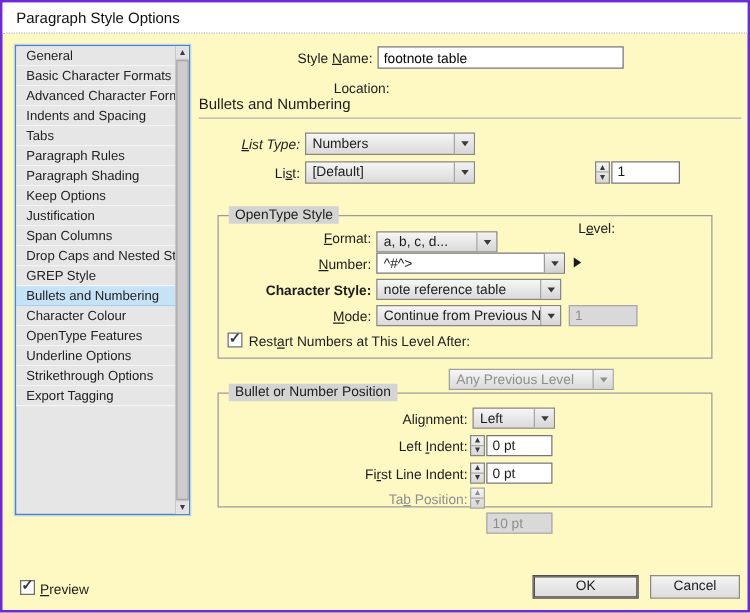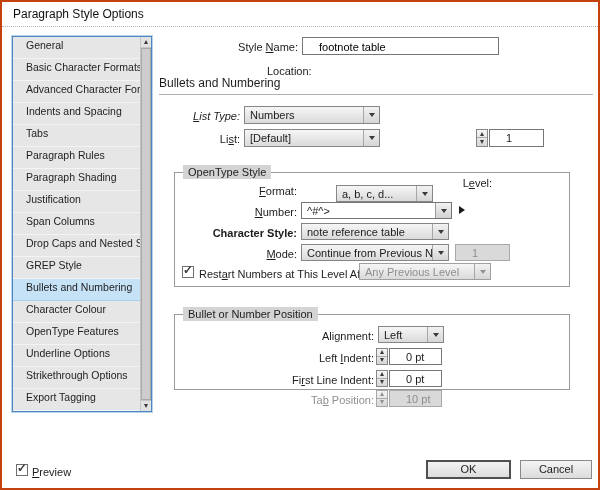--- a/index.html
+++ b/index.html
@@ -1,36 +1,36 @@
 <!DOCTYPE html>
 <html><head>
 <meta charset="utf-8">
 <style>
   * { margin:0; padding:0; box-sizing:border-box; }
   html,body { background:#9a9a9a; }
   .dialog {
     position:relative; width:600px; height:490px;
-    border:2px solid #c2410c; background:#ffffff;
+    border:2px solid #6d28d9; background:#fef9c3;
     font-family:"Liberation Sans", sans-serif; color:#1c1c1c;
     overflow:hidden;
   }
   .titlebar {
     position:absolute; left:0; top:0; right:0; height:25px;
     background:#ffffff; border-bottom:1px dotted #b8b8b8;
     font-size:12px; line-height:24px; padding-left:11px; color:#111;
   }
   
   .listbox {
     position:absolute; left:10px; top:34px; width:140px; height:376px;
     background:#e6e6e6; border:1px solid #4d86c0;
     box-shadow:0 0 0 1px #b9d3ea;
   }
   .listrows { position:absolute; left:0; top:0; right:11px; bottom:0; }
   .listrow {
-    height:22px; line-height:16px; font-size:10.5px; padding-left:13px;
+    height:16px; line-height:16px; font-size:10.5px; padding-left:8px;
     background:#e6e6e6; border-bottom:1px solid #f4f4f4; color:#222;
     white-space:nowrap; overflow:hidden;
   }
   .listrow.selected { background:#c6e2f7; border-bottom-color:#aacfec; }
   .scrollbar {
     position:absolute; right:0; top:0; bottom:0; width:11px;
     background:#efefef; border-left:1px solid #c6c6c6;
   }
   .scrollbtn { position:absolute; left:0; width:10px; height:11px; background:#e2e2e2;
     display:flex; align-items:center; justify-content:center; }
@@ -38,21 +38,21 @@
   .scrollbtn.down { bottom:0; border-top:1px solid #c6c6c6; }
   .scrollthumb { position:absolute; left:0; top:11px; bottom:11px; width:10px;
     background:#cdcdcd; border:1px solid #a8a8a8; }
   
   .lbl { position:absolute; font-size:11px; height:14px; line-height:14px;
     text-align:right; white-space:nowrap; color:#1c1c1c; }
   .lbl.left { text-align:left; }
   .lbl u { text-decoration:underline; }
   .field {
     position:absolute; background:#fff; border:1px solid #767676;
-    font-size:11px; line-height:15px; padding:1px 0 0 16px; overflow:hidden;
+    font-size:11px; line-height:15px; padding:1px 0 0 4px; overflow:hidden;
     white-space:nowrap;
   }
   .combo {
     position:absolute; background:linear-gradient(#f6f6f6,#dadada);
     border:1px solid #868686; font-size:11px; line-height:14px;
     padding:1px 20px 0 5px; white-space:nowrap; overflow:hidden; color:#1c1c1c;
   }
   .combo .arrowbox {
     position:absolute; right:0; top:0; bottom:0; width:16px;
     border-left:1px solid #a6a6a6; display:flex; align-items:center; justify-content:center;
@@ -79,21 +79,21 @@
   .spinner .half.down { bottom:0; }
   .spinner .tri-up,.spinner .tri-down { border-left-width:2.5px; border-right-width:2.5px; }
   .groupbox { position:absolute; border:1px solid #9b9b9b; }
   .grouptitle { position:absolute; top:-8px; left:8px; background:#d4d4d4;
     padding:0 5px; font-size:11px; line-height:14px; white-space:nowrap; }
   .checkbox { position:absolute; width:12px; height:12px; background:#fff;
     border:1px solid #6e6e6e; }
   .checkbox .check { position:absolute; left:0px; top:-4px; font-size:12px;
     color:#3a3a3a; font-weight:bold; }
   .disabled.field, .disabledfield { background:#d9d9d9 !important; border-color:#a8a8a8 !important; color:#8e8e8e !important; }
-  .disabled.combo { color:#8e8e8e; border-color:#a0a0a0; }
+  .disabled.combo { color:#8e8e8e; border-color:#a0a0a0;margin-top:32px; }
   .disabled .tri-down { border-top-color:#909090; }
   .heading { position:absolute; font-size:12px; color:#1c1c1c;
     border-bottom:1px solid #b2b2b2; padding-bottom:4px; white-space:nowrap; }
   .btn { position:absolute; height:19px; background:linear-gradient(#f3f3f3,#dcdcdc);
     font-size:11px; text-align:center; line-height:17px; }
   .btn.default { border:1px solid #4f4f4f; box-shadow:inset 0 0 0 1px #4f4f4f; }
   .btn.normal { border:1px solid #8a8a8a; }
 </style>
 </head>
 <body>
@@ -106,20 +106,21 @@
 
   <div class="listbox">
     <div class="listrows">
       <div class="listrow">General</div>
       <div class="listrow">Basic Character Formats</div>
       <div class="listrow">Advanced Character Formats</div>
       <div class="listrow">Indents and Spacing</div>
       <div class="listrow">Tabs</div>
       <div class="listrow">Paragraph Rules</div>
       <div class="listrow">Paragraph Shading</div>
+      <div class="listrow">Keep Options</div>
       <div class="listrow">Justification</div>
       <div class="listrow">Span Columns</div>
       <div class="listrow">Drop Caps and Nested Styles</div>
       <div class="listrow">GREP Style</div>
       <div class="listrow selected">Bullets and Numbering</div>
       <div class="listrow">Character Colour</div>
       <div class="listrow">OpenType Features</div>
       <div class="listrow">Underline Options</div>
       <div class="listrow">Strikethrough Options</div>
       <div class="listrow">Export Tagging</div>
@@ -165,21 +166,21 @@
         <span class="tri-down"></span>
       </span>
   </div>
   <div class="field" style="left:487px;top:127px;width:55px;height:18px;">1</div>
 
   <div class="groupbox" style="left:172px;top:170px;width:396px;height:115px;">
     <div class="grouptitle">OpenType Style</div>
   </div>
 
   <div class="lbl" style="left:160px;width:135px;top:182px;"><u>F</u>ormat:</div>
-  <div class="combo" style="left:299px;top:183px;width:97px;height:17px;margin-left:35px;">
+  <div class="combo" style="left:299px;top:183px;width:97px;height:17px;">
     <span>a, b, c, d...</span>
     <span class="arrowbox">
         <span class="tri-down"></span>
       </span>
   </div>
 
   <div class="lbl" style="left:160px;width:135px;top:203px;"><u>N</u>umber:</div>
   <div class="editcombo" style="left:299px;top:200px;width:151px;height:17px;">
     <span>^#^&gt;</span>
     <span class="arrowbox">
@@ -209,21 +210,21 @@
     <span class="check">✓</span>
   </div>
   <div class="lbl left" style="left:197px;top:265px;">Rest<u>a</u>rt Numbers at This Level After:</div>
   <div class="combo disabled" style="left:357px;top:261px;width:132px;height:17px;">
     <span>Any Previous Level</span>
     <span class="arrowbox">
         <span class="tri-down"></span>
       </span>
   </div>
 
-  <div class="groupbox" style="left:172px;top:312px;width:396px;height:76px;">
+  <div class="groupbox" style="left:172px;top:312px;width:396px;height:92px;">
     <div class="grouptitle">Bullet or Number Position</div>
   </div>
 
   <div class="lbl" style="left:200px;width:172px;top:327px;">Ali<u>g</u>nment:</div>
   <div class="combo" style="left:376px;top:324px;width:66px;height:17px;">
     <span>Left</span>
     <span class="arrowbox">
         <span class="tri-down"></span>
       </span>
   </div>
@@ -252,21 +253,21 @@
 
   <div class="lbl" style="left:200px;width:172px;top:391px;color:#8e8e8e;">Ta<u>b</u> Position:</div>
   <div class="spinner disabled" style="left:374px;top:388px;height:17px;border-color:#a8a8a8;">
     <span class="half up">
         <span class="tri-up" style="border-bottom-color:#909090;"></span>
       </span>
     <span class="half down">
         <span class="tri-down"></span>
       </span>
   </div>
-  <div class="field disabledfield" style="left:387px;top:388px;width:53px;height:17px;">10 pt</div>
+  <div class="field disabledfield" style="left:387px;top:408px;width:53px;height:17px;">10 pt</div>
 
   <div class="checkbox" style="left:14px;top:462px;">
     <span class="check">✓</span>
   </div>
   <div class="lbl left" style="left:30px;top:463px;"><u>P</u>review</div>
   <div class="btn default" style="left:424px;top:458px;width:85px;">OK</div>
   <div class="btn normal" style="left:518px;top:458px;width:72px;">Cancel</div>
 
 </div>
 

